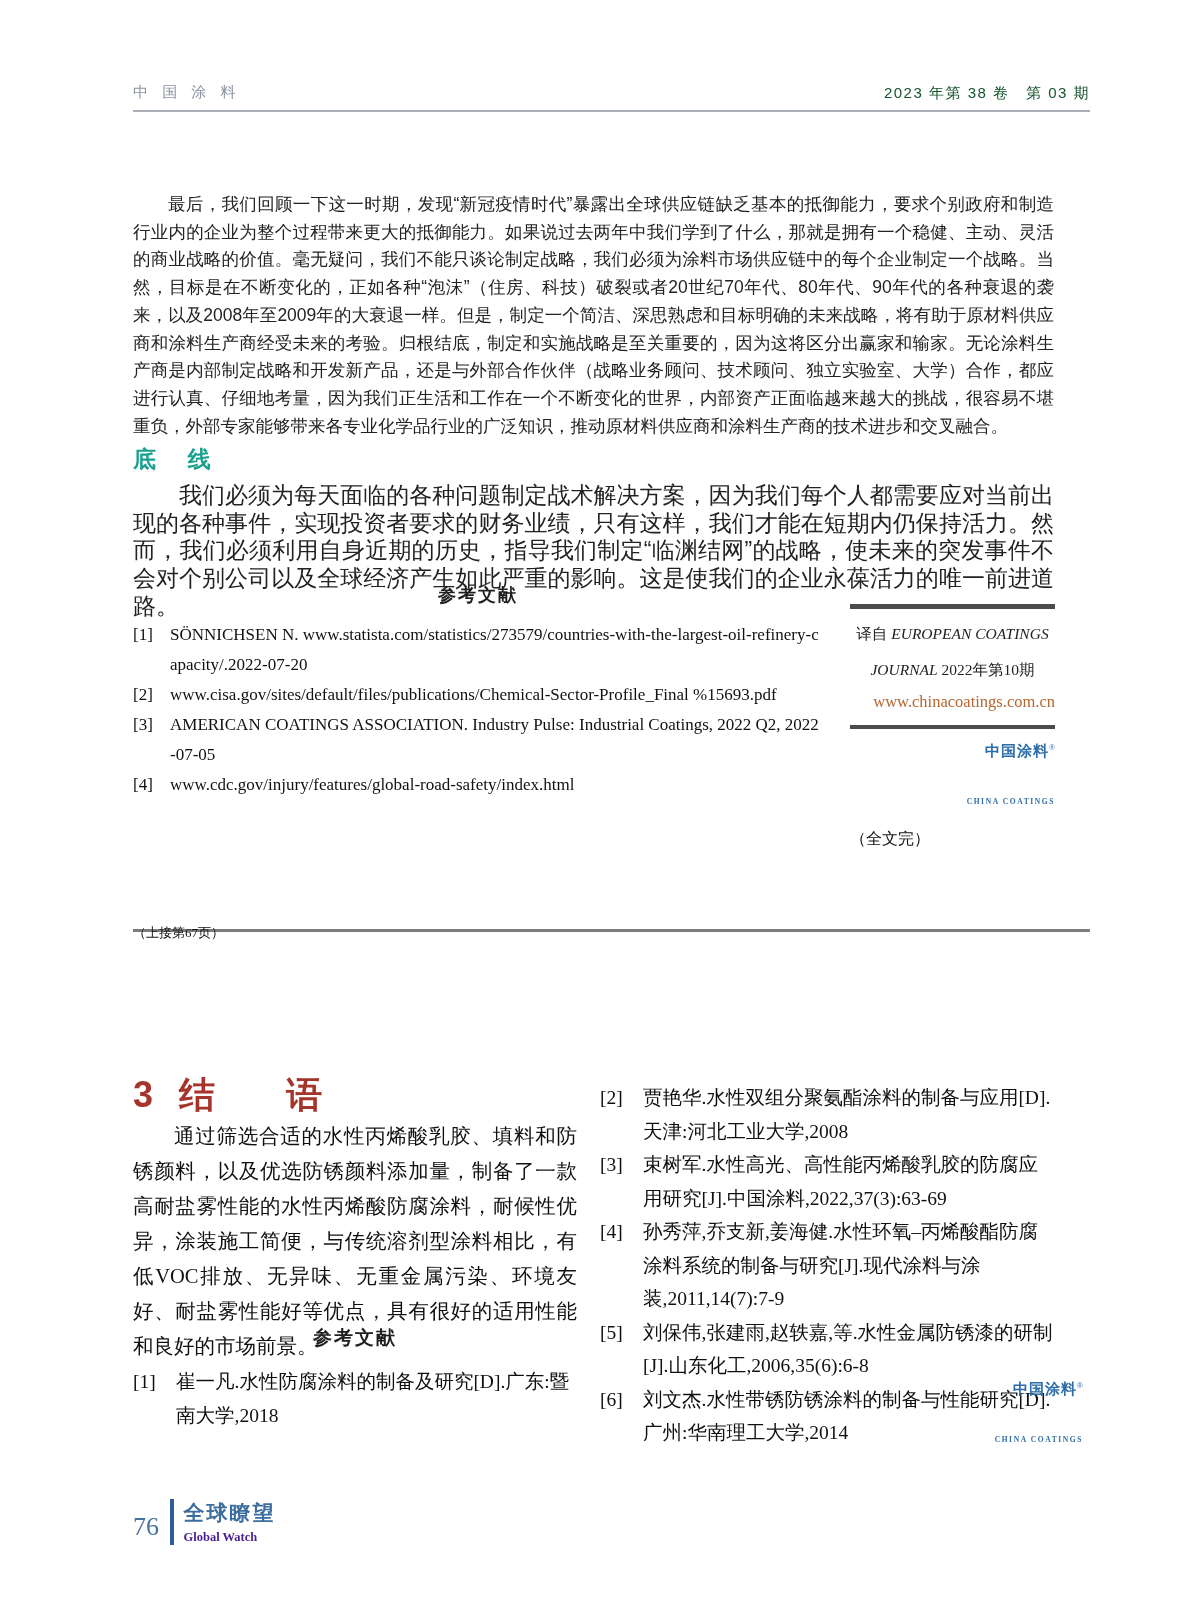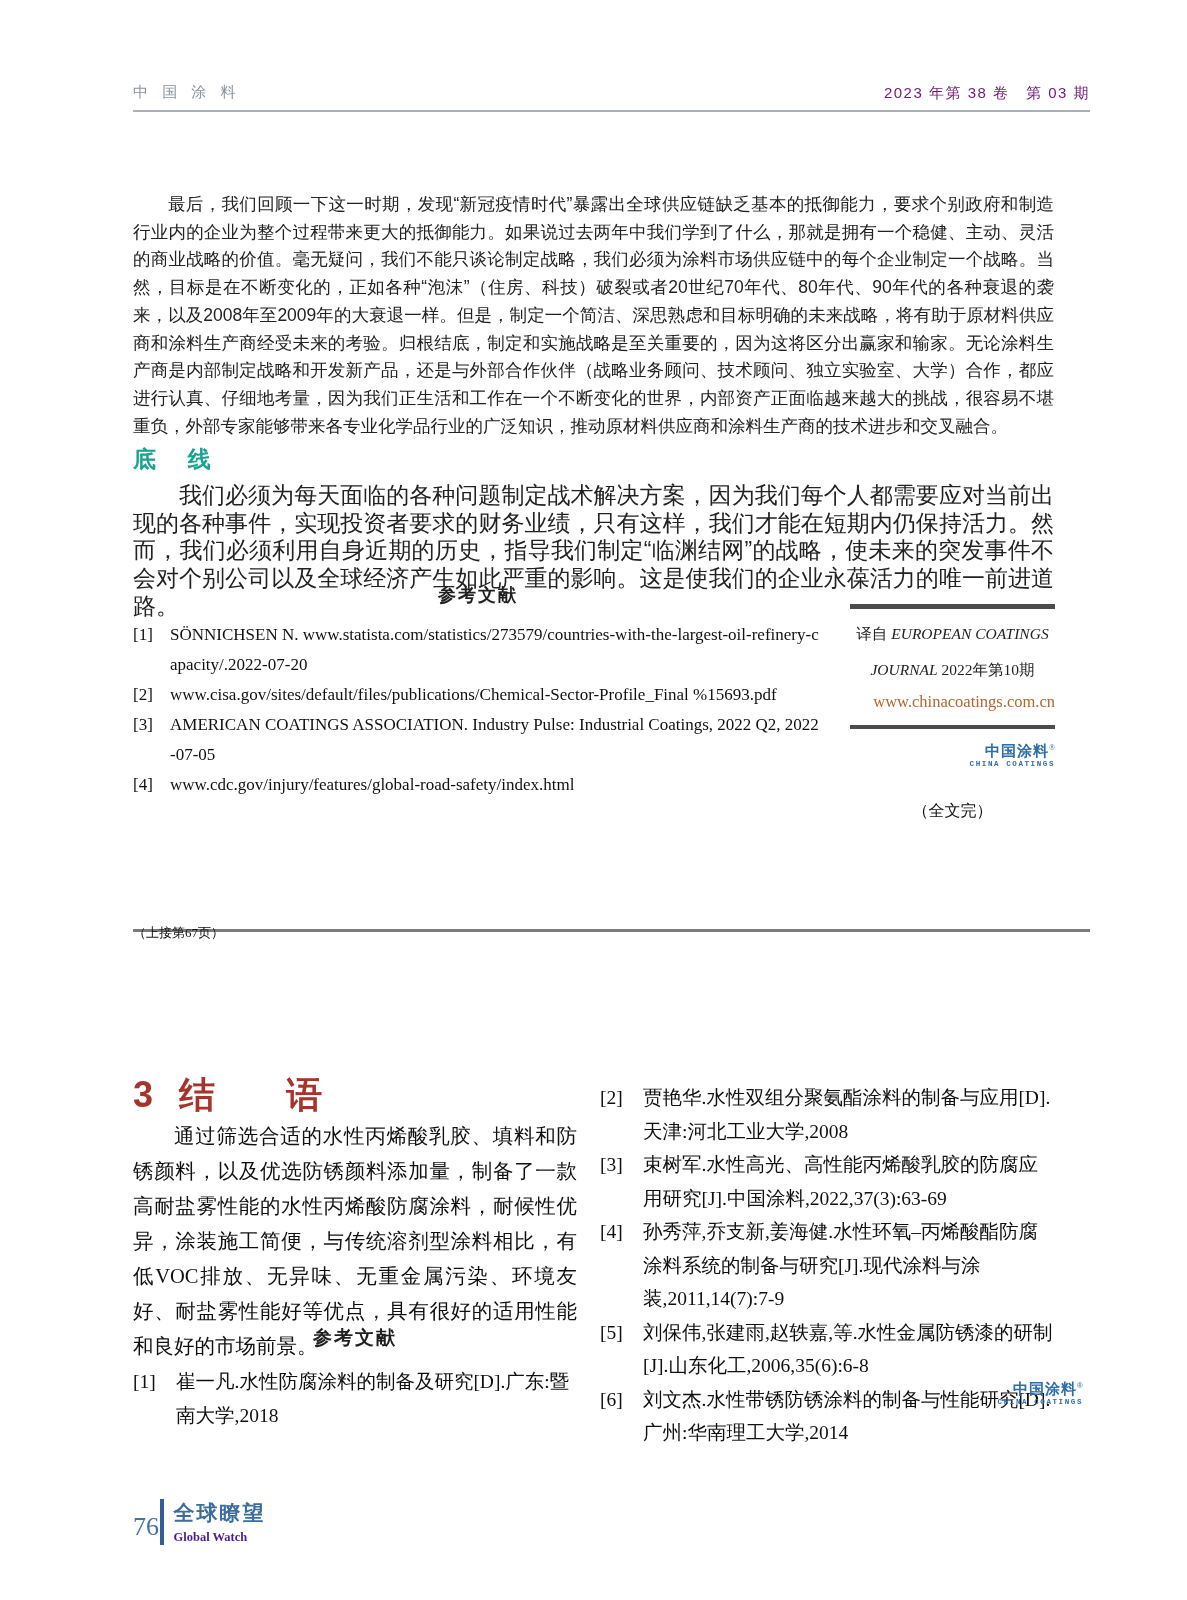--- a/index.html
+++ b/index.html
@@ -4,21 +4,21 @@
 <style>
   html,body { margin:0; padding:0; background:#e8e8e8; }
   .page {
     position:relative; width:1187px; height:1600px; margin:0 auto;
     background:#ffffff; overflow:hidden;
     font-family:"Liberation Sans", sans-serif; color:#1f1f1f;padding-left:36px;
   }
 
   
   .hdr-left  { position:absolute; left:133px; top:83px; font-size:15px; color:#8a93a1; letter-spacing:5px; }
-  .hdr-right { position:absolute; right:133px; top:84px; font-size:15px; color:#701a75; letter-spacing:1.5px; }
+  .hdr-right { position:absolute; right:133px; top:84px; font-size:15px; color:#14532d; letter-spacing:1.5px; }
   .hdr-rule  { position:absolute; left:133px; right:133px; top:110px; height:2px; background:#abb0b8; }
 
   
   .intro {
     position:absolute; left:133px; width:921px; top:191px;
     font-size:17.5px; line-height:27.7px; text-align:justify; text-indent:2em; color:#222;
   }
   .bl-heading {
     position:absolute; left:133px; top:444px;
     font-size:23px; font-weight:bold; color:#1aa18f; letter-spacing:0.55em;
@@ -38,22 +38,22 @@
   
   .srcbox { position:absolute; left:850px; width:205px; top:604px; font-family:"Liberation Serif", serif; color:#222; }
   .srcbox .bar-top    { height:5px;   background:#4c4c4c; }
   .srcbox .bar-bottom { height:4px;   background:#4c4c4c; margin-top:13px; }
   .src-line { margin-top:15px; text-align:center; font-size:15.5px; white-space:nowrap; }
   .src-ital { font-style:italic; }
   .src-url  { margin-top:11px; text-align:right; font-size:16.5px; color:#b5652f; }
   .logo-block { margin-top:13px; text-align:right; line-height:1.1; }
   .logo-cn  { color:#2e6da7; font-weight:bold; font-size:15px; letter-spacing:1px; font-family:"Liberation Sans", sans-serif; }
   .logo-reg { color:#2e6da7; font-size:8px; vertical-align:super; }
-  .logo-en  { color:#2e6da7; font-size:7.5px; letter-spacing:1.6px; font-weight:bold; font-family:Liberation Mono, monospace; }
-  .end-note { margin-top:33px; text-align:center; font-size:16px; color:#111; }
+  .logo-en  { color:#2e6da7; font-size:7.5px; letter-spacing:1.6px; font-weight:bold; font-family:Liberation Serif, serif;margin-top:38px; }
+  .end-note { margin-top:23px; text-align:left; font-size:16px; color:#111; }
 
   
   .mid-rule  { position:absolute; left:133px; right:133px; top:929px; height:2.5px; background:#7c7c7c; }
   .cont-note { position:absolute; left:133px; top:924px; font-family:"Liberation Serif", serif; font-size:13px; color:#111; }
 
   
   .sec-heading { position:absolute; left:133px; top:1071px; font-size:36px; font-weight:bold; color:#a5342a; }
   .sec-num   { margin-right:26px; }
   .sec-title { letter-spacing:0.85em; }
   .concl-par {
@@ -67,21 +67,21 @@
   .refs-bl-heading { text-align:center; font-weight:bold; font-size:19px; letter-spacing:2px; margin-bottom:14px; font-family:"Liberation Sans", sans-serif; }
   .refb-item { display:flex; font-size:19.5px; line-height:33.5px; color:#101010; }
   .refb-num  { flex:none; width:43px; }
   .refb-text { flex:1; }
   .refs-br { position:absolute; left:600px; width:456px; top:1081px; font-family:"Liberation Serif", serif; }
 
   .logo-bottom { position:absolute; right:140px; top:1380px; text-align:right; line-height:1.1; }
 
   
   .footer { position:absolute; left:133px; top:1499px; display:flex; align-items:stretch; }
-  .pg-num  { font-family:"Liberation Serif", serif; font-size:26px; color:#46729f; margin-right:1px; align-self:center; margin-top:10px; }
+  .pg-num  { font-family:"Liberation Serif", serif; font-size:26px; color:#46729f; margin-right:11px; align-self:center; margin-top:10px; }
   .ft-bar  { width:3.5px; background:#2f5f96; margin-right:10px; }
   .ft-cn   { font-size:21px; font-weight:bold; color:#3c6d9d; letter-spacing:2px; }
   .ft-en   { font-family:"Liberation Serif", serif; font-size:12.5px; color:#4c1d95; font-weight:bold; margin-top:3px; }
 </style>
 </head>
 <body>
 
 <div class="page">
 
   <div class="hdr-left">中 国 涂 料</div>

